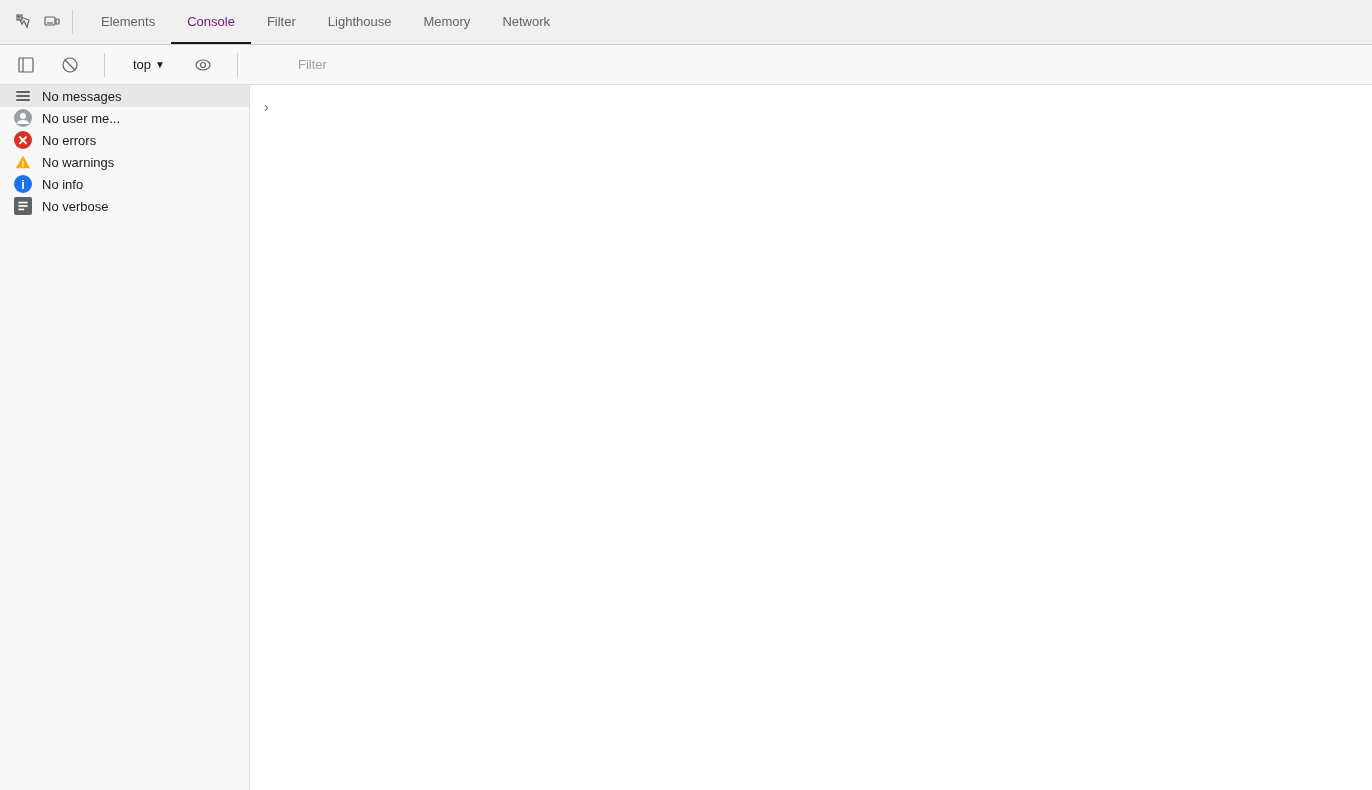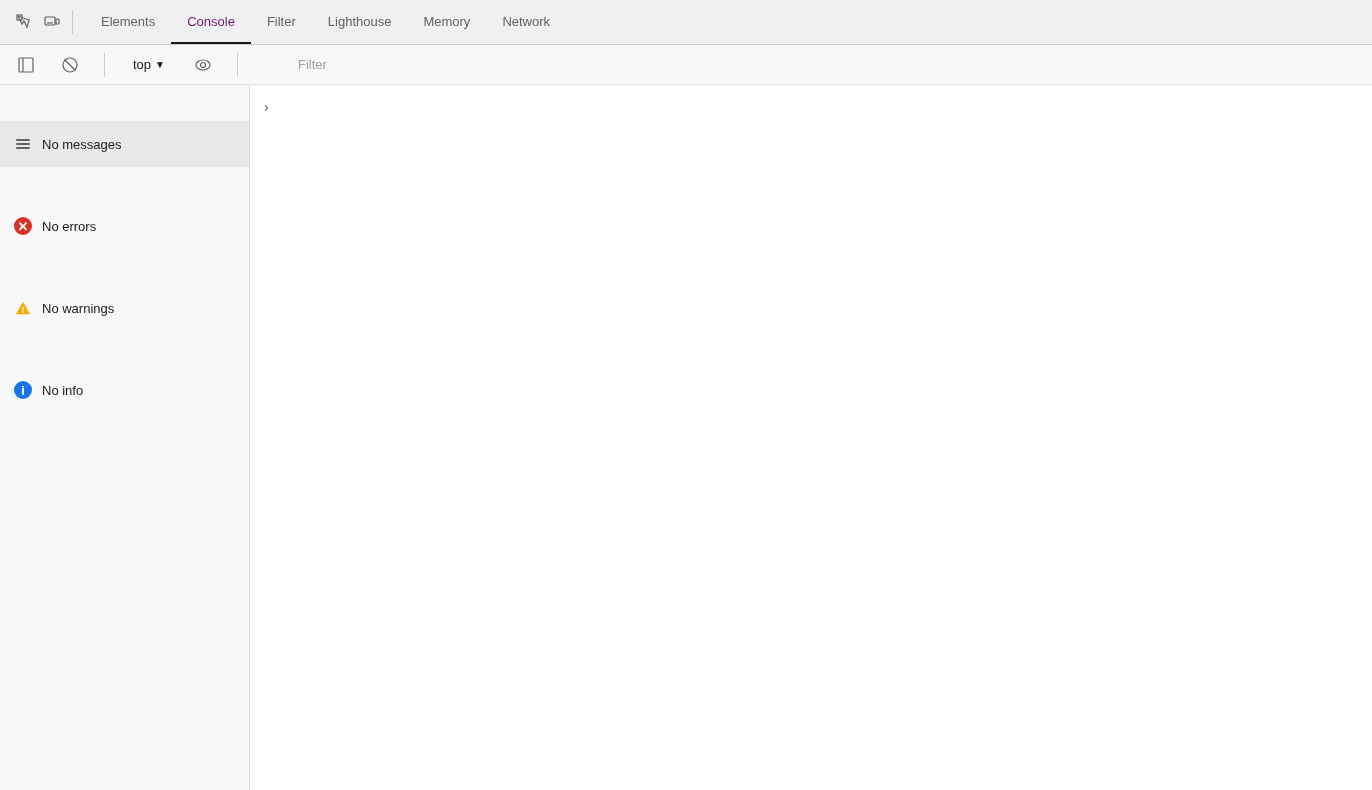--- a/index.html
+++ b/index.html
@@ -169,25 +169,24 @@
       background: #f8f8f8;
       border-right: 1px solid #ddd;
       flex-shrink: 0;
       overflow-y: auto;
     }
 
     .sidebar-item {
       display: flex;
       align-items: center;
       gap: 10px;
-      padding: 14px 14px;
+      padding: 2px 14px;
       cursor: pointer;
       font-size: 13px;
       color: #1a1a1a;
-      margin-top: 36px;
     }
 
     .sidebar-item.all-messages {
       background: #e8e8e8;
     }
 
     .sidebar-icon {
       width: 18px;
       height: 18px;
       display: flex;
@@ -371,20 +370,31 @@
         <div class="sidebar-icon">
           <div class="icon-lines">
             <span></span>
             <span></span>
             <span></span>
           </div>
         </div>
         <span class="sidebar-label">No messages</span>
       </div>
 
+      <div class="sidebar-item">
+        <div class="sidebar-icon">
+          <div class="icon-user">
+            <svg viewBox="0 0 16 16" width="12" height="12">
+              <circle cx="8" cy="6" r="3" fill="white"></circle>
+              <path d="M2 14 Q2 10 8 10 Q14 10 14 14" fill="white"></path>
+            </svg>
+          </div>
+        </div>
+        <span class="sidebar-label">No user me...</span>
+      </div>
 
       <div class="sidebar-item">
         <div class="sidebar-icon">
           <div class="icon-error">✕</div>
         </div>
         <span class="sidebar-label">No errors</span>
       </div>
 
       <div class="sidebar-item">
         <div class="sidebar-icon" style="display:flex;align-items:center;justify-content:center;">
@@ -396,19 +406,32 @@
         <span class="sidebar-label">No warnings</span>
       </div>
 
       <div class="sidebar-item">
         <div class="sidebar-icon">
           <div class="icon-info">i</div>
         </div>
         <span class="sidebar-label">No info</span>
       </div>
 
+      <div class="sidebar-item">
+        <div class="sidebar-icon">
+          <div class="icon-verbose">
+            <svg viewBox="0 0 14 14" width="12" height="12">
+              <rect x="1" y="1" width="12" height="12" rx="2" fill="#5f6368"></rect>
+              <line x1="3" y1="4" x2="11" y2="4" stroke="white" stroke-width="1.5"></line>
+              <line x1="3" y1="7" x2="11" y2="7" stroke="white" stroke-width="1.5"></line>
+              <line x1="3" y1="10" x2="8" y2="10" stroke="white" stroke-width="1.5"></line>
+            </svg>
+          </div>
+        </div>
+        <span class="sidebar-label">No verbose</span>
+      </div>
     </div>
 
     <div class="console-output">
       <span class="chevron-right">›</span>
     </div>
   </div>
 </div>
 
 </body></html>

